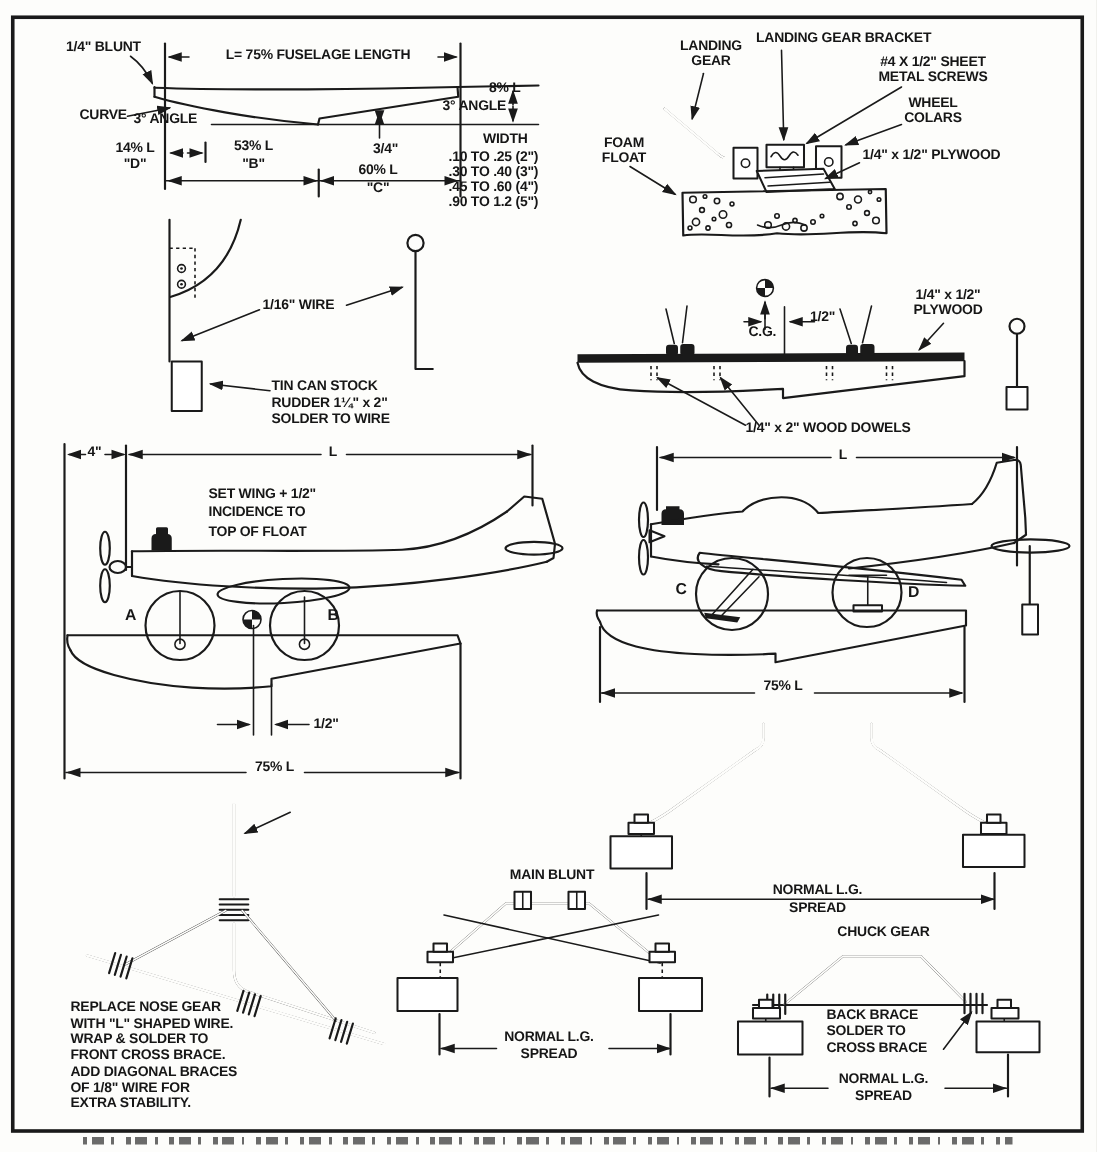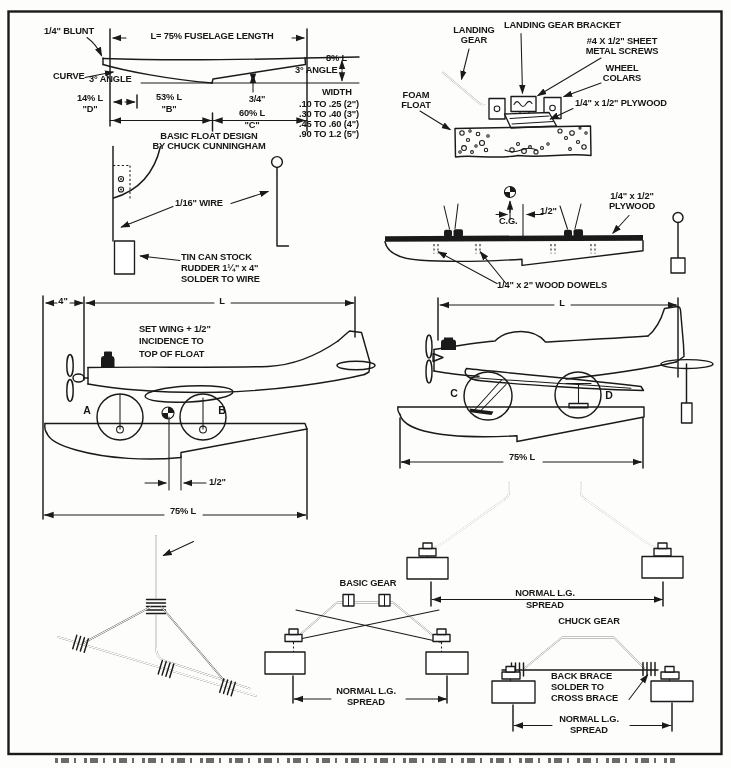--- a/index.html
+++ b/index.html
@@ -338,37 +338,35 @@
 <div class="lbl ctr" style="left:257px;top:94px">3/4"</div>
 <div class="lbl ctr" style="left:169px;top:92px;line-height:11.6px">53% L
 "B"</div>
 <div class="lbl ctr" style="left:252px;top:108px;line-height:11.6px">60% L
 "C"</div>
 <div class="lbl" style="left:322px;top:87px">WIDTH</div>
 <div class="lbl" style="left:299px;top:99px;line-height:10.15px">.10 TO .25 (2")
 .30 TO .40 (3")
 .45 TO .60 (4")
 .90 TO 1.2 (5")</div>
-<div class="lbl ctr" style="left:209px;top:131px;line-height:10.4px">BASIC FLOAT DESIGN
-BY CHUCK CUNNINGHAM</div>
 
 <div class="lbl ctr" style="left:474px;top:25px;line-height:10.4px">LANDING
 GEAR</div>
 <div class="lbl" style="left:504px;top:20px">LANDING GEAR BRACKET</div>
 <div class="lbl ctr" style="left:622px;top:36px;line-height:10.4px">#4 X 1/2" SHEET
 METAL SCREWS</div>
 <div class="lbl ctr" style="left:622px;top:63px;line-height:10.4px">WHEEL
 COLARS</div>
 <div class="lbl ctr" style="left:416px;top:90px;line-height:10.4px">FOAM
 FLOAT</div>
 <div class="lbl" style="left:575px;top:98px">1/4" x 1/2" PLYWOOD</div>
 
 <div class="lbl" style="left:175px;top:198px">1/16" WIRE</div>
 <div class="lbl" style="left:181px;top:252px;line-height:11px">TIN CAN STOCK
-RUDDER 1¼" x 4"
+RUDDER 1¼" x 2"
 SOLDER TO WIRE</div>
 
 <div class="lbl" style="left:499px;top:216px">C.G.</div>
 <div class="lbl" style="left:540px;top:206px">1/2"</div>
 <div class="lbl ctr" style="left:632px;top:191px;line-height:10.4px">1/4" x 1/2"
 PLYWOOD</div>
 <div class="lbl" style="left:497px;top:280px">1/4" x 2" WOOD DOWELS</div>
 
 <div class="lbl ctr" style="left:63px;top:296px">4"</div>
 <div class="lbl ctr" style="left:222px;top:296px">L</div>
@@ -378,22 +376,29 @@
 <div class="lbl ctr big" style="left:87px;top:405px">A</div>
 <div class="lbl ctr big" style="left:222px;top:405px">B</div>
 <div class="lbl" style="left:209px;top:477px">1/2"</div>
 <div class="lbl ctr" style="left:183px;top:506px">75% L</div>
 
 <div class="lbl ctr" style="left:562px;top:298px">L</div>
 <div class="lbl ctr big" style="left:454px;top:388px">C</div>
 <div class="lbl ctr big" style="left:609px;top:390px">D</div>
 <div class="lbl ctr" style="left:522px;top:452px">75% L</div>
 
-
-<div class="lbl ctr" style="left:368px;top:578px">BASIC GEAR</div>
+<div class="lbl" style="left:47px;top:666px;line-height:10.7px">REPLACE NOSE GEAR
+WITH "L" SHAPED WIRE.
+WRAP &amp; SOLDER TO
+FRONT CROSS BRACE.
+ADD DIAGONAL BRACES
+OF 1/8" WIRE FOR
+EXTRA STABILITY.</div>
+
+<div class="lbl ctr" style="left:368px;top:578px">MAIN BLUNT</div>
 <div class="lbl ctr" style="left:366px;top:686px;line-height:11.4px">NORMAL L.G.
 SPREAD</div>
 
 <div class="lbl ctr" style="left:545px;top:587px;line-height:12.4px">NORMAL L.G.
 SPREAD</div>
 <div class="lbl ctr" style="left:589px;top:616px">CHUCK GEAR</div>
 <div class="lbl" style="left:551px;top:671px;line-height:10.8px">BACK BRACE
 SOLDER TO
 CROSS BRACE</div>
 <div class="lbl ctr" style="left:589px;top:714px;line-height:11.2px">NORMAL L.G.

